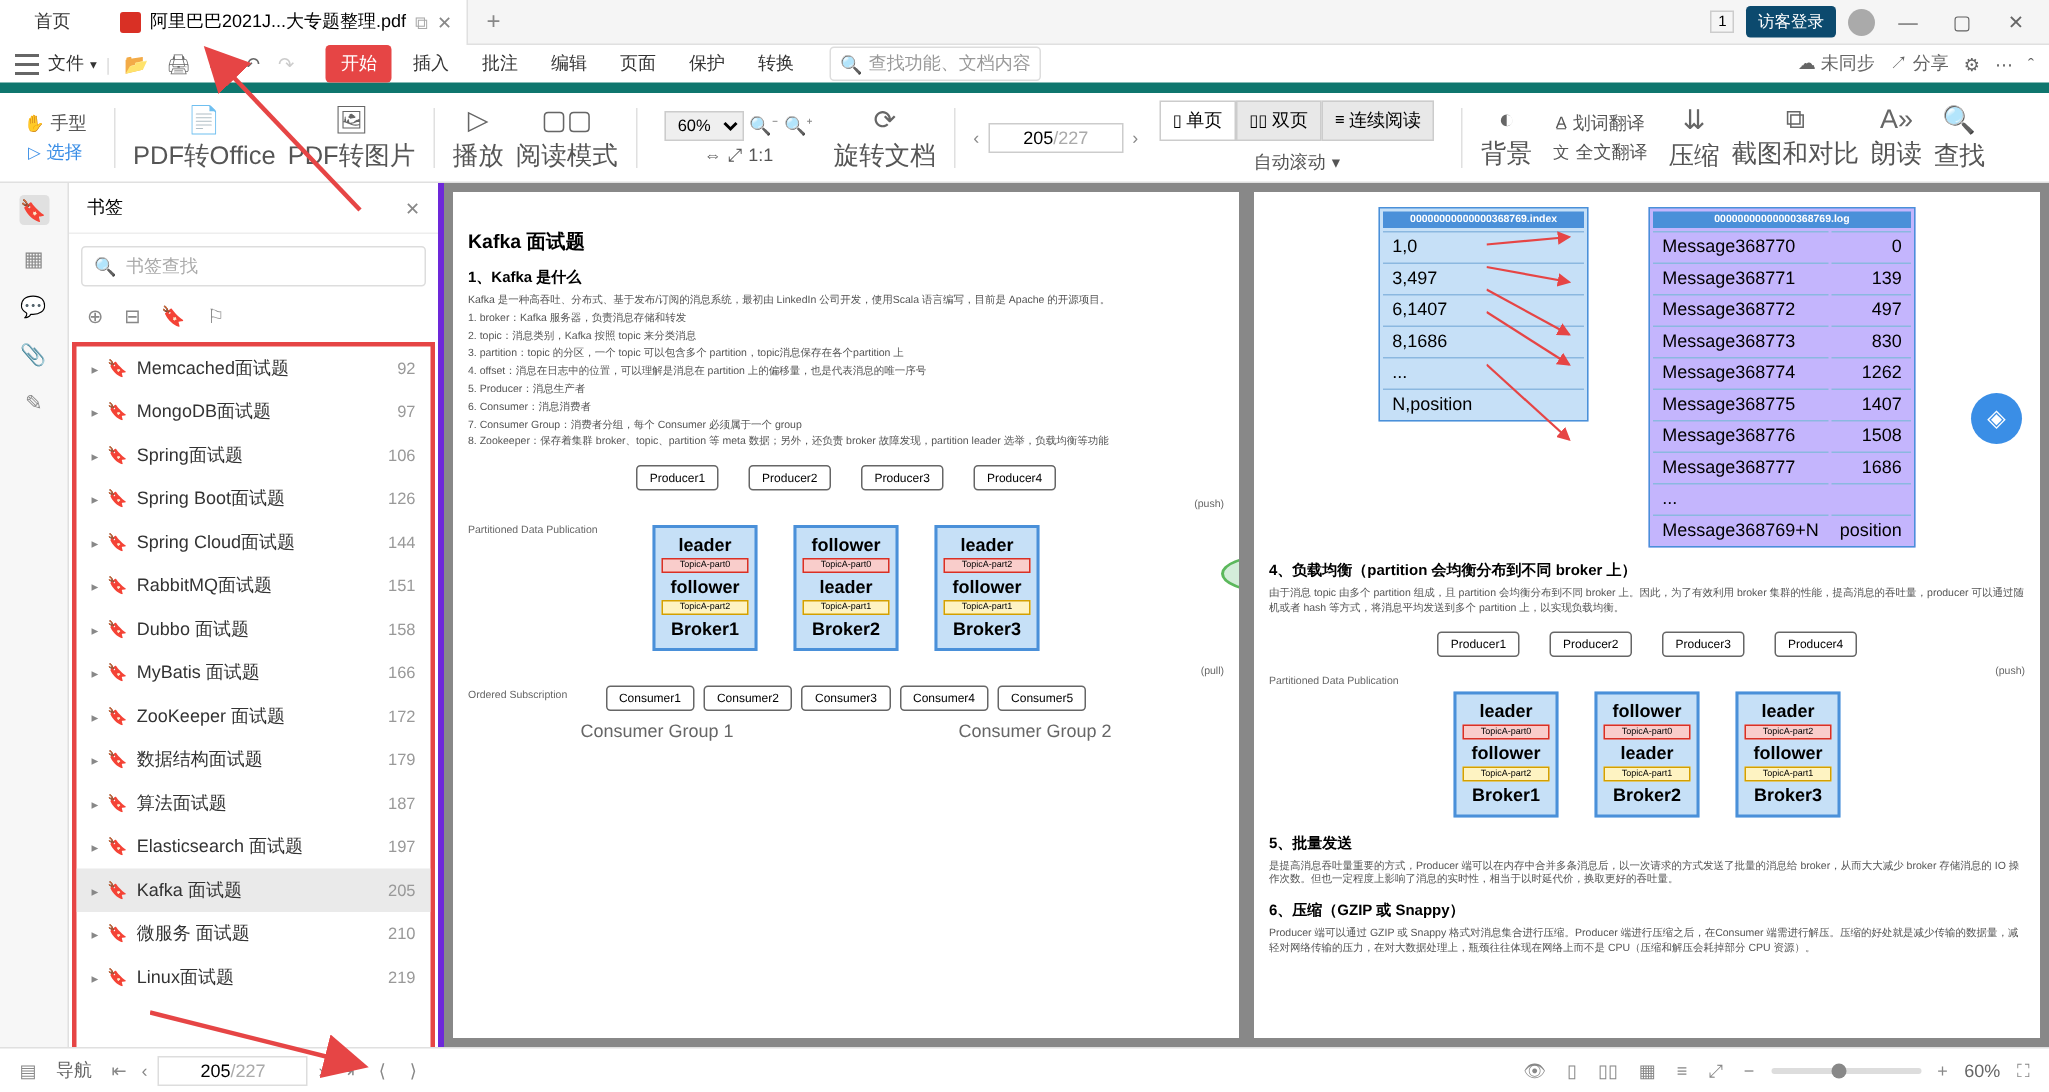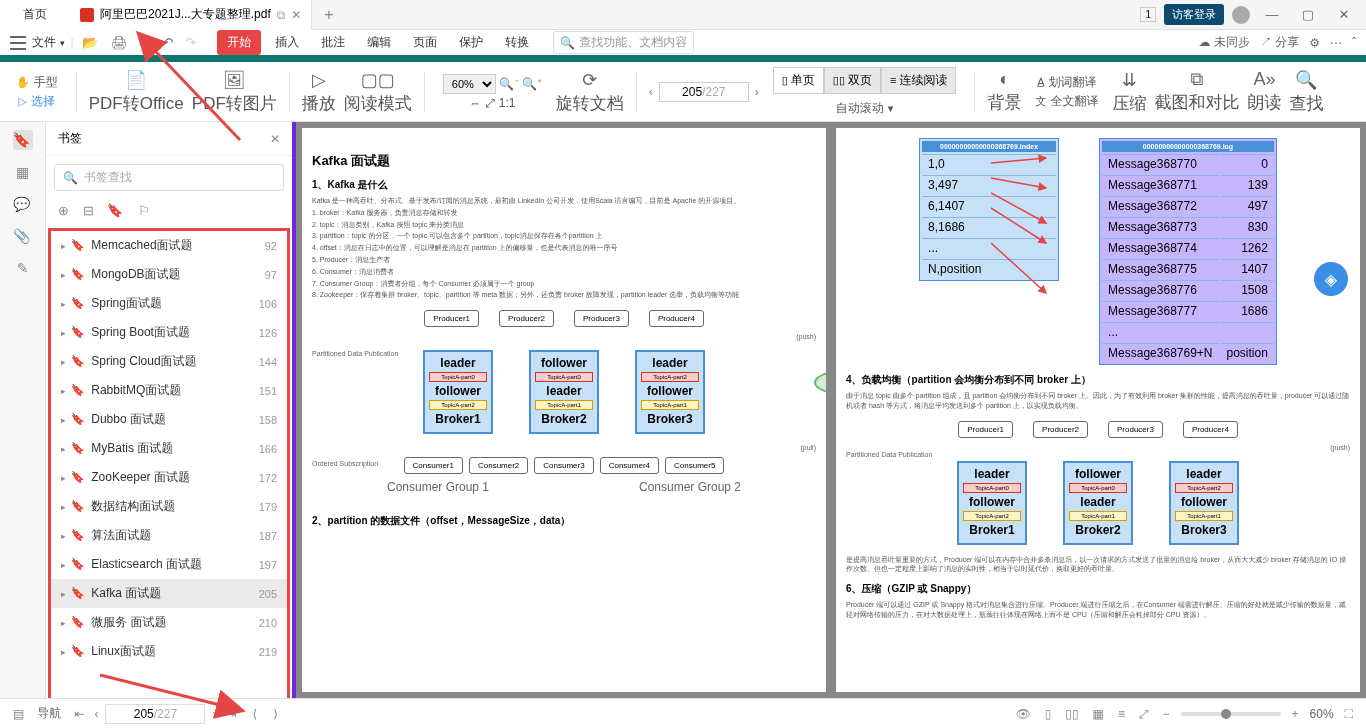--- a/index.html
+++ b/index.html
@@ -62,21 +62,21 @@
 .pg-sub{font-size:10px;font-weight:bold;margin:8px 0 4px}
 .pg-txt{font-size:7px;color:#555;line-height:1.4;margin:2px 0}
 .diagram{position:relative;margin-top:10px}
 .prod-row{display:flex;gap:20px;justify-content:center;margin:6px 0}
 .dbox{border:1px solid #666;padding:3px 8px;font-size:8px;border-radius:3px;background:#fff}
 .broker{border:2px solid #4a90d9;background:#c6e0f7;padding:4px;width:70px;font-size:7px;text-align:center}
 .broker .hdr{font-weight:bold;margin-bottom:2px}
 .part{border:1px solid;padding:1px 2px;margin:2px 0;font-size:6px}
 .p-red{background:#f9cdcb;border-color:#d93025}
 .p-yel{background:#fef3c2;border-color:#d4a000}
-.brokers{display:flex;gap:36px;justify-content:center;margin:10px 0}
+.brokers{display:flex;gap:24px;justify-content:center;margin:10px 0}
 .zk{border:2px solid #5cb85c;background:#d4edda;padding:6px 10px;border-radius:50%;font-size:8px}
 .cons-row{display:flex;gap:6px;justify-content:center;margin:6px 0}
 .idx-table{border:1px solid #4a90d9;background:#c6e0f7;font-size:8px;width:140px}
 .idx-table th{background:#4a90d9;color:#fff;padding:2px;font-size:7px}
 .idx-table td{padding:2px 6px;border-top:1px solid #8bb8e0}
 .log-table{border:1px solid #4a90d9;background:#c4b5fd;font-size:8px;width:150px}
 .log-table td{padding:2px 6px;border-top:1px solid #8bb8e0}
 .tables-row{display:flex;gap:40px;justify-content:center;align-items:flex-start;position:relative}
 .red-arrow-1{position:absolute;left:130px;top:30px;width:120px;height:120px;pointer-events:none}
 .floating-btn{position:absolute;right:18px;top:140px;width:34px;height:34px;background:#3a8ee6;border-radius:50%;display:flex;align-items:center;justify-content:center;color:#fff;font-size:16px}
@@ -401,21 +401,20 @@
             <div class="dbox">Consumer2</div>
             <div class="dbox">Consumer3</div>
             <div class="dbox">Consumer4</div>
             <div class="dbox">Consumer5</div>
           </div>
         <div style="display:flex;justify-content:space-around;font-size:7px;color:#666;margin-top:2px">
           <span>Consumer Group 1</span>
             <span>Consumer Group 2</span>
         </div>
       </div>
-      <div class="pg-sub" style="margin-top:20px">2、partition 的数据文件（offset，MessageSize，data）</div>
     </div>
 
     <div class="page">
       <div class="tables-row">
         <div>
           <table class="idx-table">
               <tbody>
                 <tr>
                   <th>00000000000000368769.index</th>
                 </tr>
@@ -534,20 +533,21 @@
             </div>
             <div class="broker">
               <div class="hdr">leader</div>
               <div class="part p-red">TopicA-part2</div>
               <div class="hdr">follower</div>
               <div class="part p-yel">TopicA-part1</div>
               <div class="hdr">Broker3</div>
             </div>
           </div>
       </div>
+      <div class="pg-sub">5、批量发送</div>
       <div class="pg-txt">是提高消息吞吐量重要的方式，Producer 端可以在内存中合并多条消息后，以一次请求的方式发送了批量的消息给 broker，从而大大减少 broker 存储消息的 IO 操作次数。但也一定程度上影响了消息的实时性，相当于以时延代价，换取更好的吞吐量。</div>
       <div class="pg-sub">6、压缩（GZIP 或 Snappy）</div>
       <div class="pg-txt">Producer 端可以通过 GZIP 或 Snappy 格式对消息集合进行压缩。Producer 端进行压缩之后，在Consumer 端需进行解压。压缩的好处就是减少传输的数据量，减轻对网络传输的压力，在对大数据处理上，瓶颈往往体现在网络上而不是 CPU（压缩和解压会耗掉部分 CPU 资源）。</div>
     </div>
     <div class="floating-btn">◈</div>
   </div>
 </div>
 
 <svg class="red-arrow-1">
   <defs>

